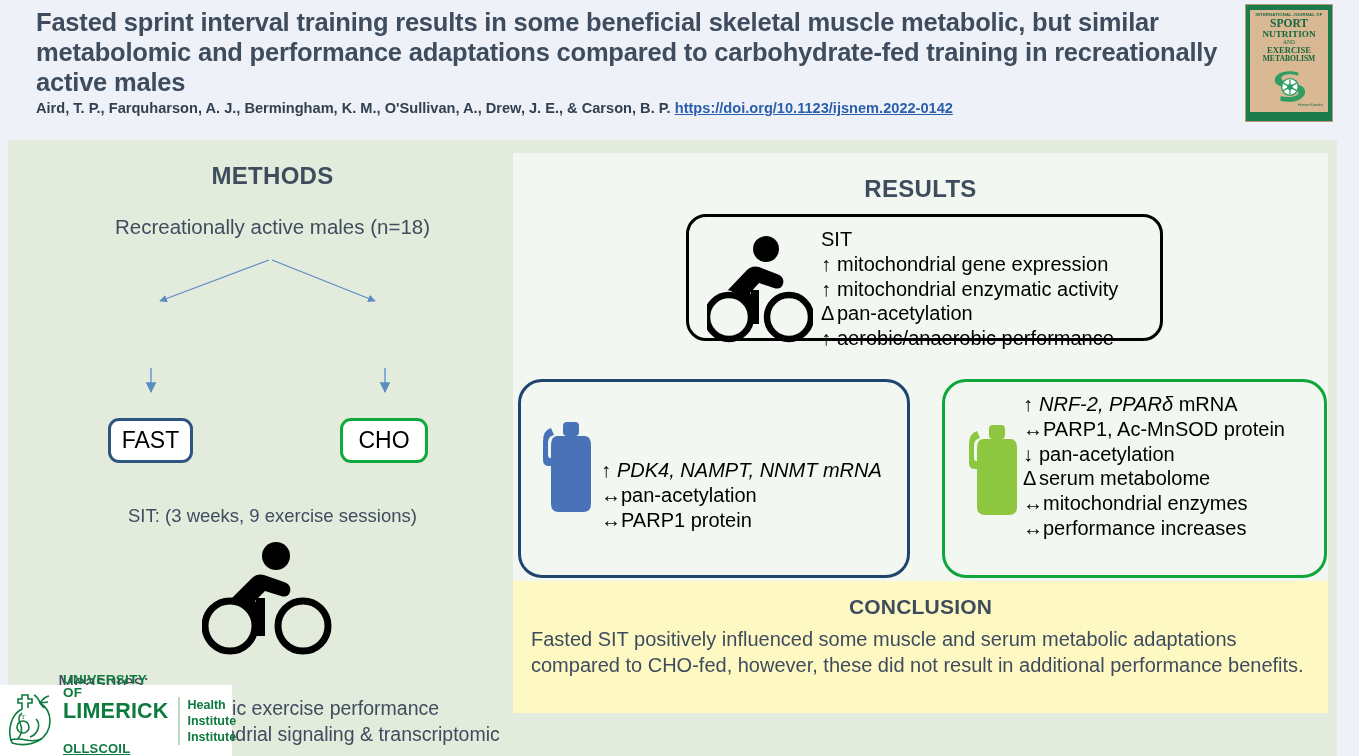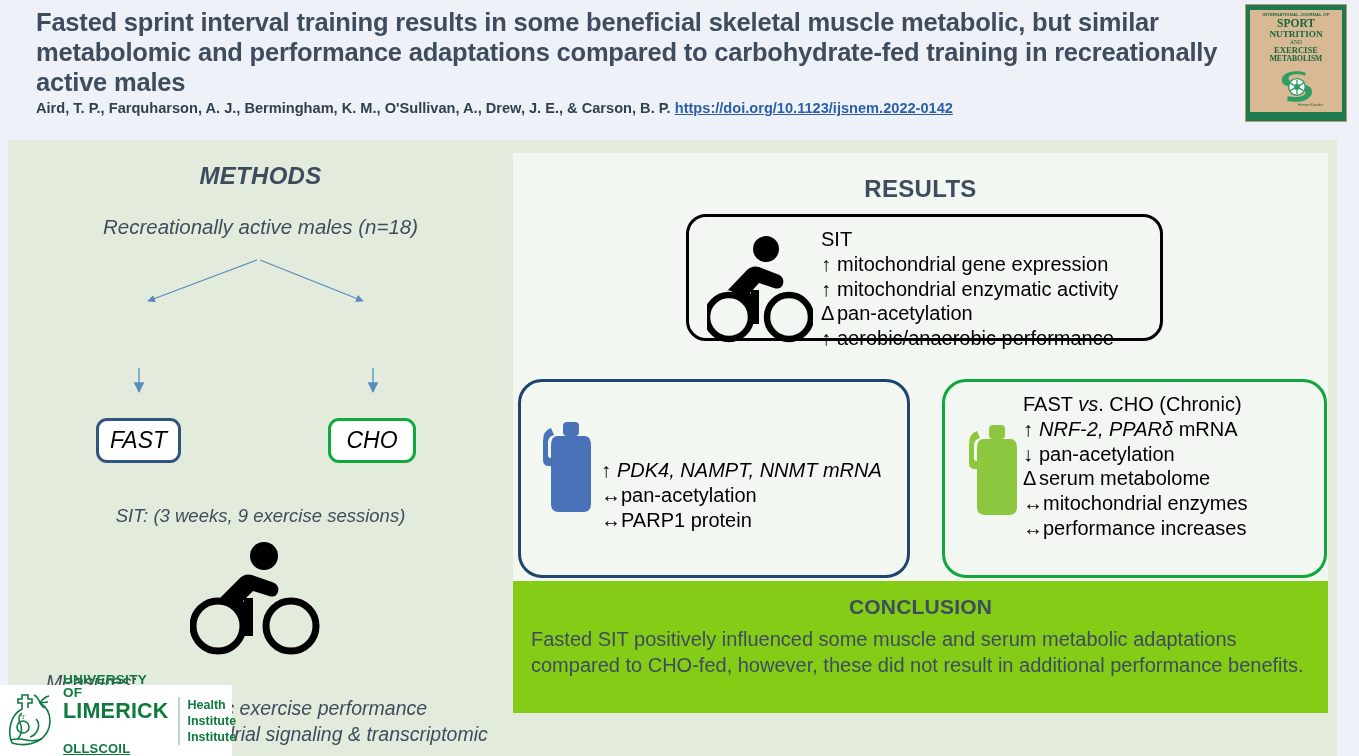--- a/index.html
+++ b/index.html
@@ -45,21 +45,21 @@
   #doi-link {
     color: #2b5faa;
     text-decoration: underline;
     font-weight: bold;
   }
 
   
   #journal-cover {
     position: absolute;
     left: 1245px; top: 4px;
-    width: 102px; height: 118px;
+    width: 88px; height: 118px;
     background: #d9b993;
     border: 1px solid #b79a76;
     box-sizing: border-box;
     overflow: hidden;
   }
   #journal-cover .cov-band-top {
     position: absolute; left: 0; top: 0; width: 100%; height: 5px;
     background: #1d7a4c;
   }
   #journal-cover .cov-band-bot {
@@ -109,22 +109,22 @@
   #main-panel {
     position: absolute;
     left: 8px; top: 140px;
     width: 1329px; height: 616px;
     background: #e3ecdc;
   }
 
   
   #methods-col {
     position: absolute;
-    left: 0; top: 0;
-    width: 595px; height: 616px; font-style: italic;
+    left: 12px; top: 0;
+    width: 595px; height: 616px;
   }
   #methods-heading {
     position: absolute;
     left: 0; top: 22px;
     width: 505px;
     text-align: center;
     font-size: 24px;
     font-weight: bold;
     color: #3e4c5e;
     letter-spacing: 0.3px;
@@ -326,21 +326,21 @@
   #chronic-lines {
     position: absolute;
     left: 78px; top: 10px;
   }
 
   
   #conclusion-panel {
     position: absolute;
     left: 505px; top: 441px;
     width: 815px; height: 132px;
-    background: #84cc16;
+    background: #fef9c3;
   }
   #conclusion-heading {
     position: absolute;
     left: 0; top: 14px;
     width: 815px;
     text-align: center;
     font-size: 21px;
     font-weight: bold;
     color: #3e4c5e;
     letter-spacing: 0.2px;
@@ -494,24 +494,24 @@
     </div>
 
     <div class="result-box" id="chronic-box">
       <svg id="chronic-bottle" viewBox="0 0 56 104">
         <path d="M10 14 Q2 16 2 28 L2 46 Q2 52 8 52 L12 52 L12 44 L9 44 Q7 44 7 40 L7 29 Q7 22 13 21 Z" fill="#8dc63f"></path>
         <rect x="22" y="8" width="16" height="14" rx="4" fill="#8dc63f"></rect>
         <path d="M16 22 L44 22 Q50 22 50 32 L50 90 Q50 98 42 98 L18 98 Q10 98 10 90 L10 32 Q10 22 16 22 Z" fill="#8dc63f"></path>
       </svg>
       <div id="chronic-lines">
         <div class="box-text">
-          <span>FAST </span><span class="ital">vs</span><span>. CHO (Chronic)</span>
-        </div>
-        <div class="box-text">
           <span class="sym">↑</span><span class="ital">NRF-2, PPARδ</span><span> mRNA</span>
+        </div>
+        <div class="box-text">
+          <span class="sym">↔</span><span>PARP1, Ac-MnSOD protein</span>
         </div>
         <div class="box-text">
           <span class="sym">↓</span><span>pan-acetylation</span>
         </div>
         <div class="box-text">
           <span class="sym">Δ</span><span>serum metabolome</span>
         </div>
         <div class="box-text">
           <span class="sym">↔</span><span>mitochondrial enzymes</span>
         </div>

